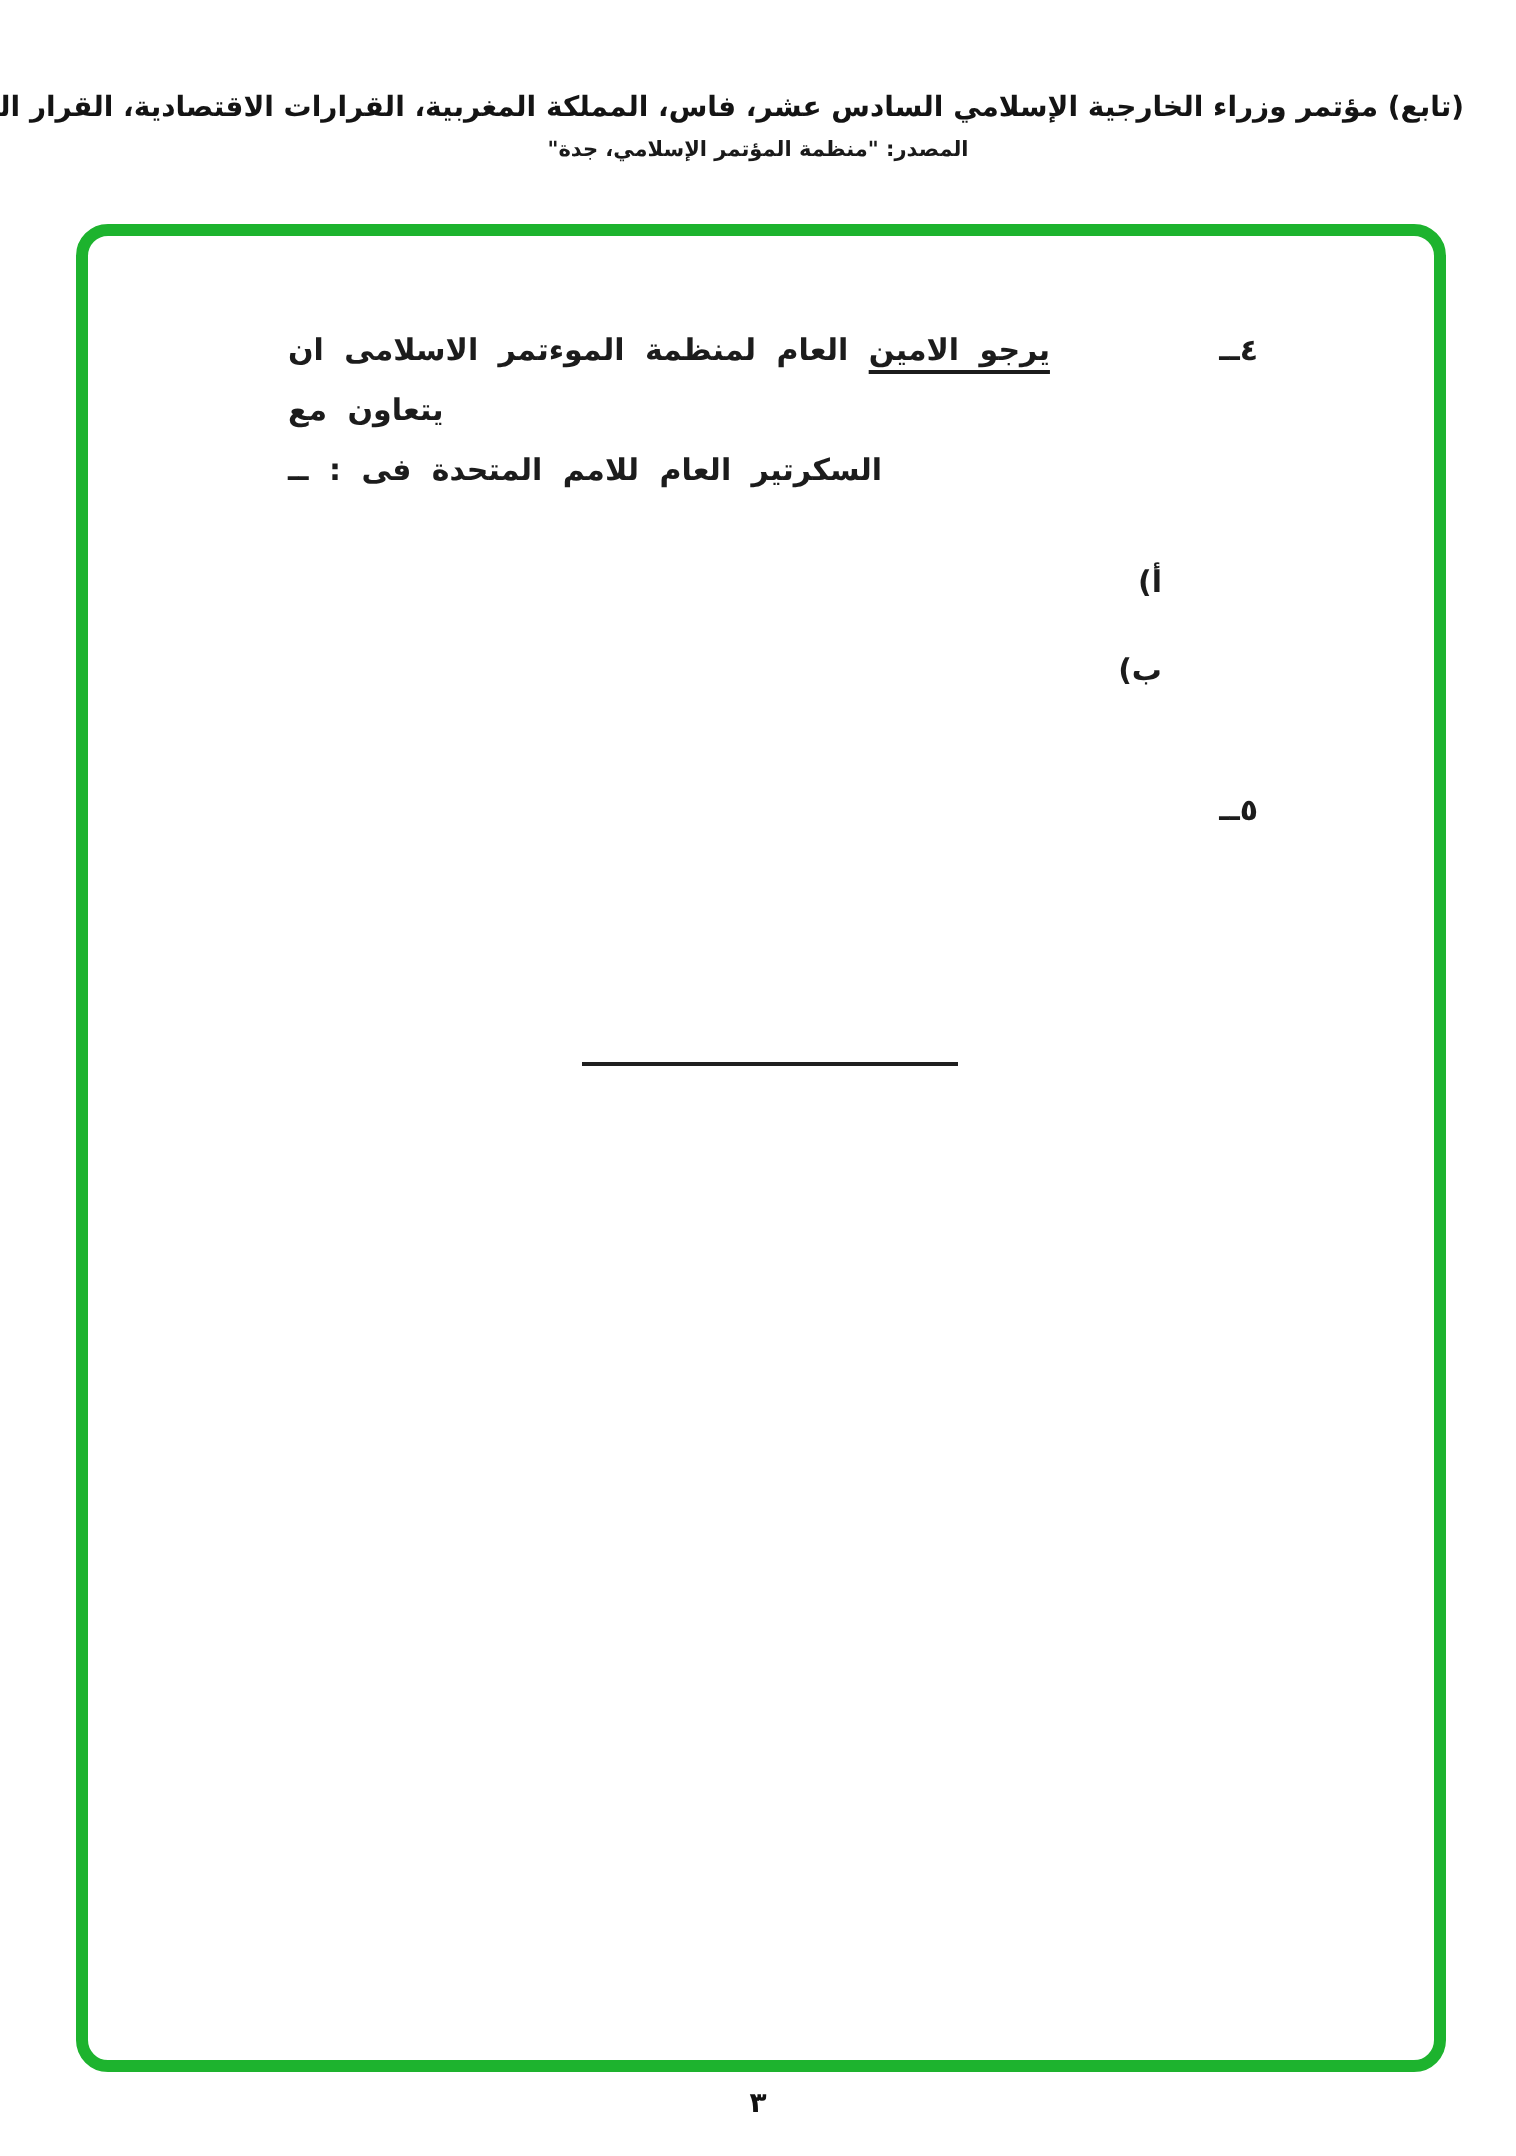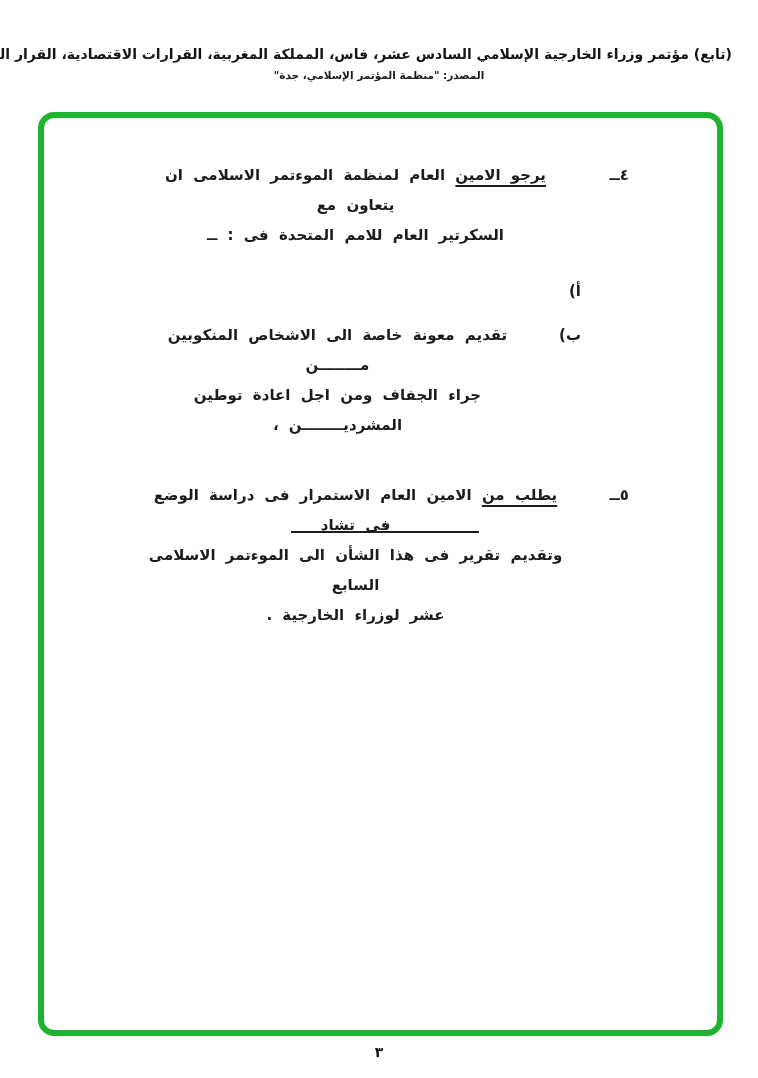--- a/index.html
+++ b/index.html
@@ -25,21 +25,21 @@
     box-sizing:border-box;border:6px solid #1db32e;border-radius:16px;
     background:#ffffff;
   }
   .content{
     position:absolute;top:42px;right:88px;left:100px;
     font-size:15px;font-weight:bold;line-height:30px;
     word-spacing:5px;color:#1c1c1c;
   }
   .item{display:flex;align-items:flex-start;}
   .item .marker{flex:0 0 62px;white-space:nowrap;}
-  .item .text{flex:1;white-space:pre-line;text-align:center;}
+  .item .text{flex:1;white-space:pre-line;text-align:left;}
   .item.sub{padding-right:48px;}
   .item.sub .marker{flex:0 0 50px;}
   .gap-a{margin-top:26px;}
   .gap-b{margin-top:14px;}
   .gap-5{margin-top:40px;}
   .lead-underline{
     text-decoration:underline;
     text-decoration-thickness:1.5px;
     text-underline-offset:5px;
   }
@@ -69,29 +69,24 @@
       <div class="text"><span class="lead-underline">يرجو الامين</span><span> العام لمنظمة الموءتمر الاسلامى ان يتعاون مع
 السكرتير العام للامم المتحدة فى : ــ</span></div>
     </div>
 
     <div class="item sub gap-a">
       <div class="marker">أ)</div>
     </div>
 
     <div class="item sub gap-b">
       <div class="marker">ب)</div>
-      <div class="text">تقديم معونة خاصة الى الاشخاص المنكوبين مــــــــن
-جراء الجفاف ومن اجل اعادة توطين المشرديــــــــن ،</div>
     </div>
 
     <div class="item gap-5">
       <div class="marker">٥ــ</div>
-      <div class="text"><span class="lead-underline">يطلب من</span><span> الامين العام الاستمرار فى دراسة الوضع فى تشاد
-وتقديم تقرير فى هذا الشأن الى الموءتمر الاسلامى السابع
-عشر لوزراء الخارجية .</span></div>
     </div>
 
   </div>
 
   <div class="divider-rule"></div>
 </div>
 
 <div class="page-number">٣</div>
 
 </body></html>

